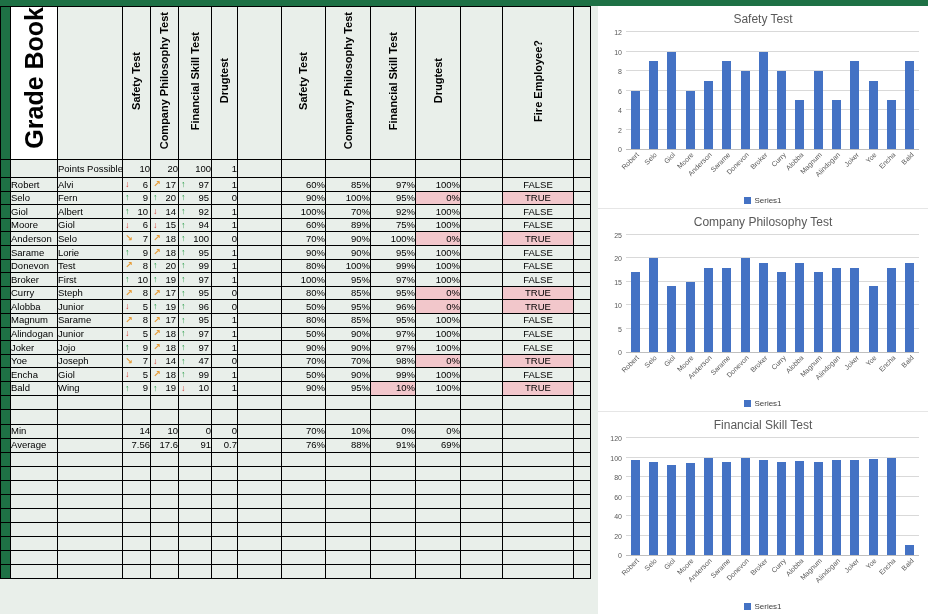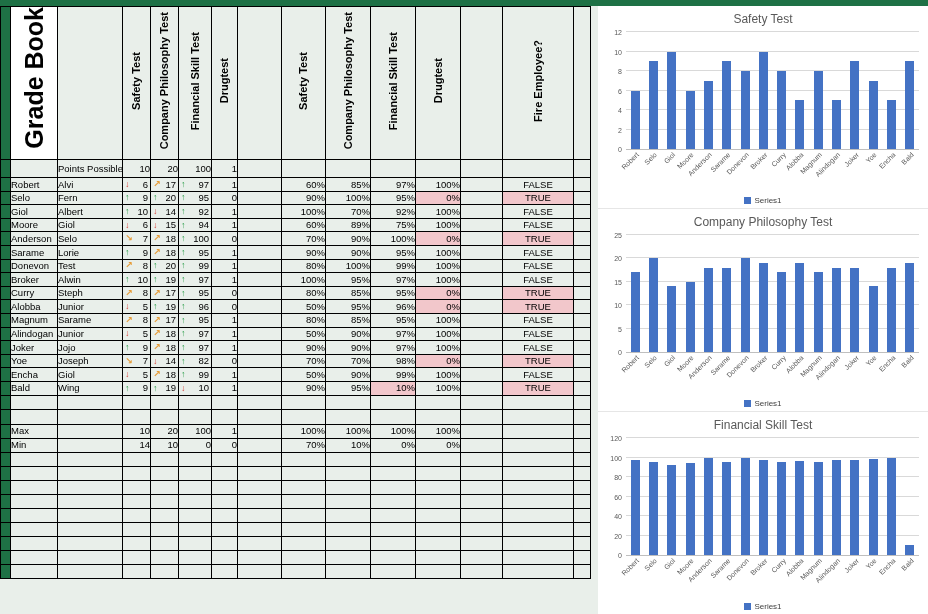--- a/index.html
+++ b/index.html
@@ -327,21 +327,21 @@
           <td class="pct">100%</td>
           <td class="pct">99%</td>
           <td class="pct">100%</td>
           <td></td>
           <td class="fire">FALSE</td>
           <td></td>
         </tr>
         <tr class="st">
           <td class="gs"></td>
           <td class="lbl">Broker</td>
-          <td class="lbl">Alwin</td>
+          <td class="lbl">First</td>
           <td class="sc">
             <div class="scw">
               <span class="ic ic-up">↑</span>
               <span>10</span>
             </div>
           </td>
           <td class="sc">
             <div class="scw">
               <span class="ic ic-up">↑</span>
               <span>19</span>
@@ -535,21 +535,21 @@
           </td>
           <td class="sc">
             <div class="scw">
               <span class="ic ic-down">↓</span>
               <span>14</span>
             </div>
           </td>
           <td class="sc">
             <div class="scw">
               <span class="ic ic-up">↑</span>
-              <span>82</span>
+              <span>47</span>
             </div>
           </td>
           <td class="num">0</td>
           <td></td>
           <td class="pct">70%</td>
           <td class="pct">70%</td>
           <td class="pct">98%</td>
           <td class="pct red">0%</td>
           <td></td>
           <td class="fire red">TRUE</td>
@@ -650,50 +650,50 @@
           <td></td>
           <td></td>
           <td></td>
           <td></td>
           <td></td>
           <td></td>
           <td></td>
         </tr>
       </tbody>
   <tbody id="tb-summary">
-    <tr class="sum">
-      <td class="gs"></td>
-      <td class="lbl">Max</td>
-      <td></td>
-      <td class="num">10</td>
-      <td class="num">20</td>
-      <td class="num">100</td>
-      <td class="num">1</td>
-      <td></td>
-      <td class="pct">100%</td>
-      <td class="pct">100%</td>
-      <td class="pct">100%</td>
-      <td class="pct">100%</td>
-      <td></td>
-          <td></td>
-          <td></td>
-    </tr>
     <tr class="sum">
       <td class="gs"></td>
       <td class="lbl">Min</td>
       <td></td>
       <td class="num">14</td>
       <td class="num">10</td>
       <td class="num">0</td>
       <td class="num">0</td>
       <td></td>
       <td class="pct">70%</td>
       <td class="pct">10%</td>
       <td class="pct">0%</td>
       <td class="pct">0%</td>
+      <td></td>
+          <td></td>
+          <td></td>
+    </tr>
+    <tr class="sum">
+      <td class="gs"></td>
+      <td class="lbl">Average</td>
+      <td></td>
+      <td class="num">7.56</td>
+      <td class="num">17.6</td>
+      <td class="num">91</td>
+      <td class="num">0.7</td>
+      <td></td>
+      <td class="pct">76%</td>
+      <td class="pct">88%</td>
+      <td class="pct">91%</td>
+      <td class="pct">69%</td>
       <td></td>
           <td></td>
           <td></td>
     </tr>
   </tbody>
   <tbody id="tb-bottom">
         <tr class="blank2">
           <td class="gs"></td>
           <td></td>
           <td></td>

